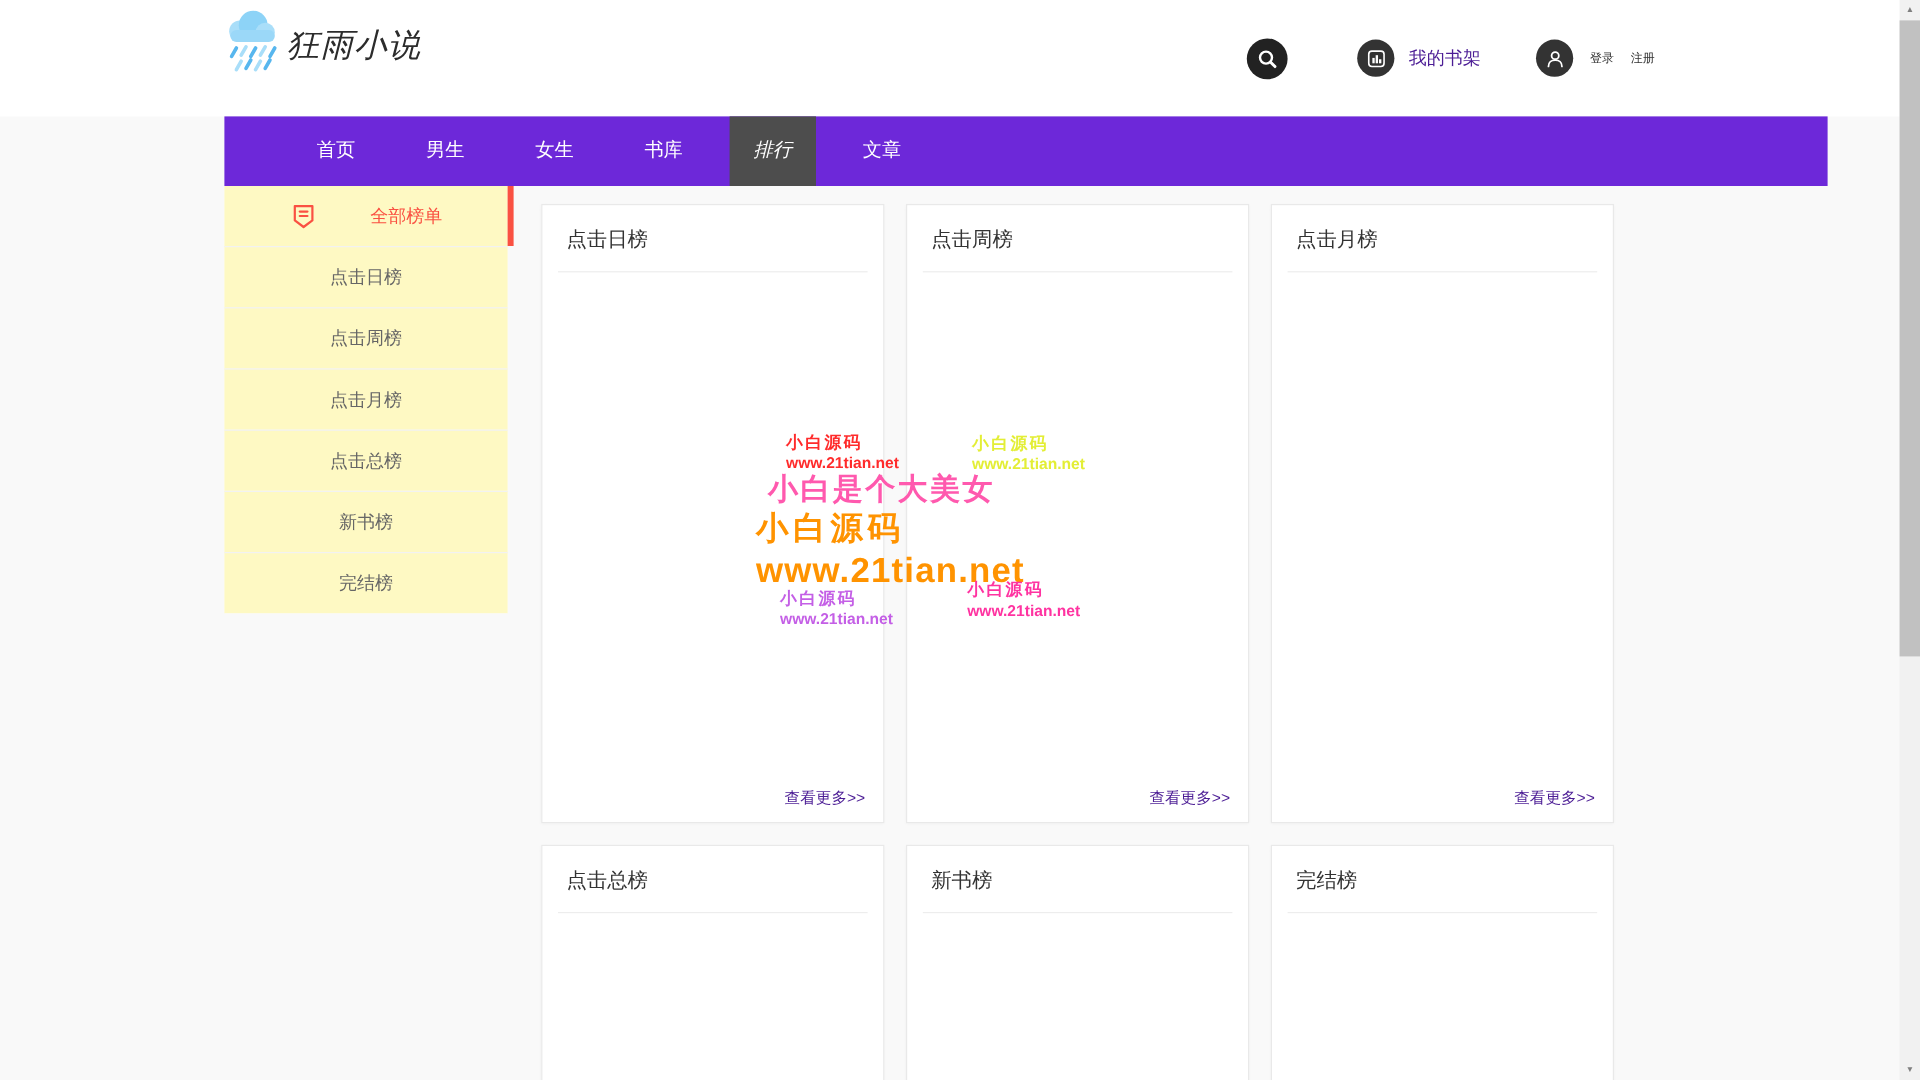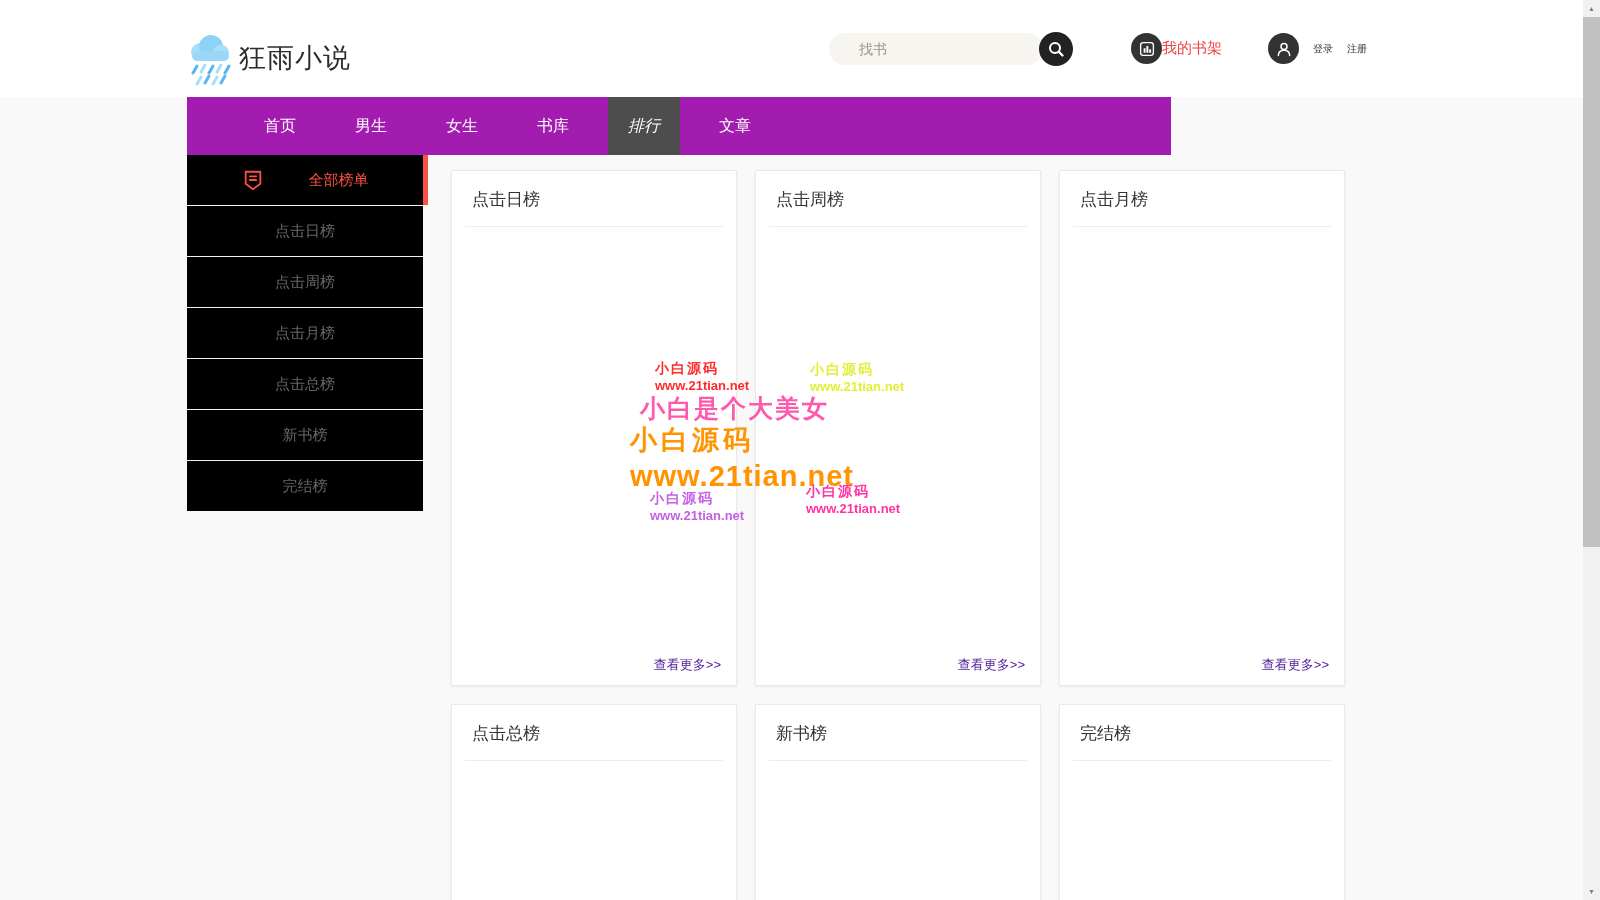--- a/index.html
+++ b/index.html
@@ -4,55 +4,55 @@
 <style>
   html,body{margin:0;padding:0;}
   body{
     width:1600px;height:900px;overflow:hidden;position:relative;
     background:#ffffff;
     font-family:"Liberation Sans","DejaVu Sans",sans-serif;
     -webkit-font-smoothing:antialiased;
   }
   
   .header{position:absolute;left:0;top:0;width:1600px;height:97px;background:#fff;z-index:5;}
-  .logo{position:absolute;left:187px;top:32px;display:flex;align-items:flex-start;cursor:pointer;}
+  .logo{position:absolute;left:187px;top:6px;display:flex;align-items:center;cursor:pointer;font-style:italic;}
   .logo-icon{width:48px;height:56px;}
   .logo-text{font-size:27px;color:#2c2c2c;letter-spacing:1px;margin-left:4px;margin-top:8px;}
   .search-wrap{position:absolute;left:829px;top:32px;width:246px;height:34px;}
   .search-input{
     position:absolute;left:0;top:1px;width:214px;height:32px;border:none;outline:none;
     background:#f7f5ef;border-radius:17px;padding:0 40px 0 30px;font-size:14px;color:#333;
     font-family:"Liberation Sans","DejaVu Sans",sans-serif;box-sizing:border-box;
   }
   .search-input::placeholder{color:#9b958a;}
   .search-btn{
     position:absolute;left:210px;top:0;width:34px;height:34px;border-radius:50%;
     background:#222;border:none;cursor:pointer;display:flex;align-items:center;justify-content:center;padding:0;
   }
   .hdr-right{position:absolute;left:1131px;top:33px;display:flex;align-items:center;}
   .circle-ico{width:31px;height:31px;border-radius:50%;background:#333;display:flex;align-items:center;justify-content:center;cursor:pointer;flex:none;}
-  .hdr-label{font-size:15px;color:#ef4444;margin-left:0;cursor:pointer;white-space:nowrap;}
+  .hdr-label{font-size:15px;color:#4c1d95;margin-left:12px;cursor:pointer;white-space:nowrap;}
   .auth-label{font-size:10px;color:#333;margin-left:14px;cursor:pointer;white-space:nowrap;}
   .gap-left{margin-left:46px;}
   
   .page-bg{position:absolute;left:0;top:97px;width:1600px;height:803px;background:#f9f9f9;z-index:1;}
   
   .navbar{
-    position:absolute;left:187px;top:97px;width:984px;height:58px;background:#a21caf;z-index:6;
+    position:absolute;left:187px;top:97px;width:1336px;height:58px;background:#6d28d9;z-index:6;
     display:flex;align-items:stretch;padding-left:57px;box-sizing:border-box;
   }
   .nav-item{
     color:#fff;font-size:16px;line-height:58px;padding:0 20px;margin-right:19px;cursor:pointer;white-space:nowrap;
   }
   .nav-item.active{background:#4d4d4d;font-style:italic;}
   
   .sidebar{position:absolute;left:187px;top:155px;width:236px;background:#ffffff;z-index:4;}
   .side-item{
     position:relative;height:50px;display:flex;align-items:center;justify-content:center;
-    font-size:15px;color:#666;cursor:pointer;background:#000000;gap:35px;
+    font-size:15px;color:#666;cursor:pointer;background:#fef9c3;gap:35px;
   }
   .side-item + .side-item{border-top:1px solid #f2f2f2;}
   .side-item.active{color:#fa5142;}
   .side-item.active .active-bar{
     position:absolute;right:-5px;top:0;width:5px;height:50px;background:#fa5142;
   }
   .side-ico{width:22px;height:22px;margin-right:10px;display:flex;align-items:center;}
   
   .cards{
     position:absolute;left:451px;top:170px;width:894px;z-index:3;
@@ -115,21 +115,20 @@
           <line x1="22" y1="44" x2="18" y2="51" stroke="#57b6ee"></line>
           <line x1="30" y1="45" x2="26" y2="52" stroke="#a9def9"></line>
           <line x1="38" y1="44" x2="34" y2="51" stroke="#57b6ee"></line>
         </g>
       </svg>
     </span>
     <span class="logo-text">狂雨小说</span>
   </div>
 
   <div class="search-wrap">
-    <input class="search-input" type="text" placeholder="找书" style="">
     <button class="search-btn">
       <span style="display:flex;">
         <svg width="20" height="20" viewBox="0 0 20 20">
           <circle cx="9" cy="9" r="5" fill="none" stroke="#fff" stroke-width="2"></circle>
           <line x1="12.7" y1="12.7" x2="16.5" y2="16.5" stroke="#fff" stroke-width="2.4" stroke-linecap="round"></line>
         </svg>
       </span>
     </button>
   </div>
 

